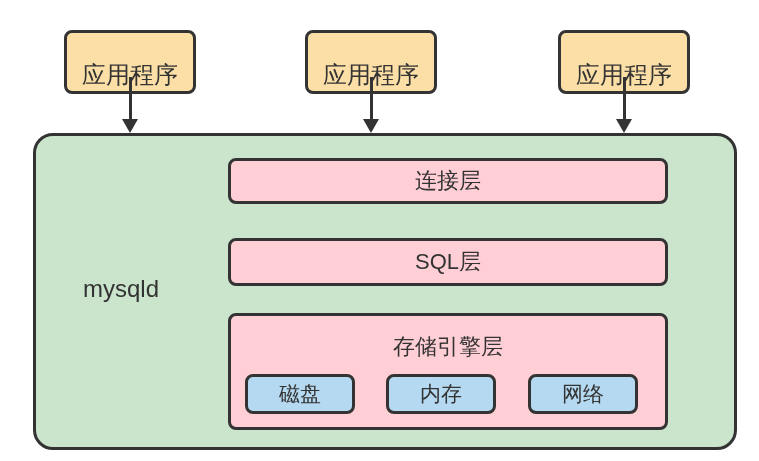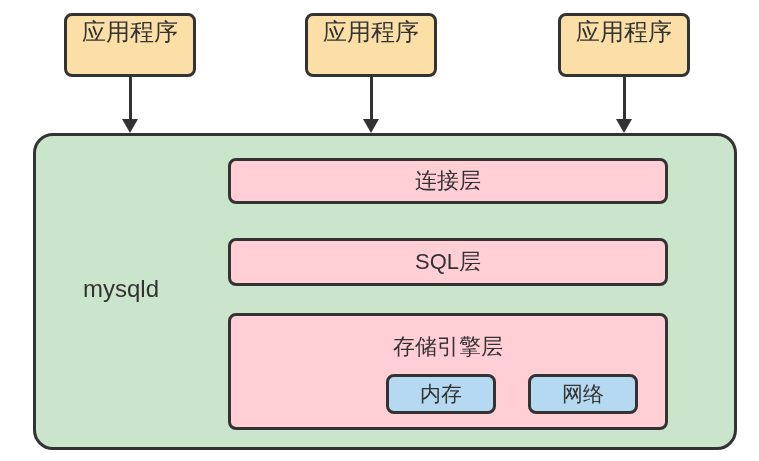--- a/index.html
+++ b/index.html
@@ -12,28 +12,28 @@
     position: relative;
     width: 759px;
     height: 461px;
     background: #ffffff;
     overflow: hidden;
     color: var(--text, #333333);
   }
   
   .app-box {
     position: absolute;
-    top: 13px;
+    top: 30px;
     width: 126px;
     height: 58px;
     background: var(--app_box_fill, #fbdfa6);
     border: 3px solid var(--border, #333333);
     border-radius: 8px;
     display: flex;
-    align-items: flex-start;
+    align-items: flex-end;
     justify-content: center;
     font-size: 24px;
     box-sizing: content-box;
   }
   .app-box.a1 { left: 64px; }
   .app-box.a2 { left: 305px; }
   .app-box.a3 { left: 558px; }
 
   
   .arrow {
@@ -166,20 +166,23 @@
   <div class="layer l1">
     <span>连接层</span>
   </div>
   <div class="layer l3">
     <span class="layer-title">存储引擎层</span>
   </div>
   <div class="layer l2">
     <span>SQL层</span>
   </div>
 
+  <div class="resource r1">
+    <span>磁盘</span>
+  </div>
   <div class="resource r2">
     <span>内存</span>
   </div>
   <div class="resource r3">
     <span>网络</span>
   </div>
 
 </div>
 
 </body></html>

